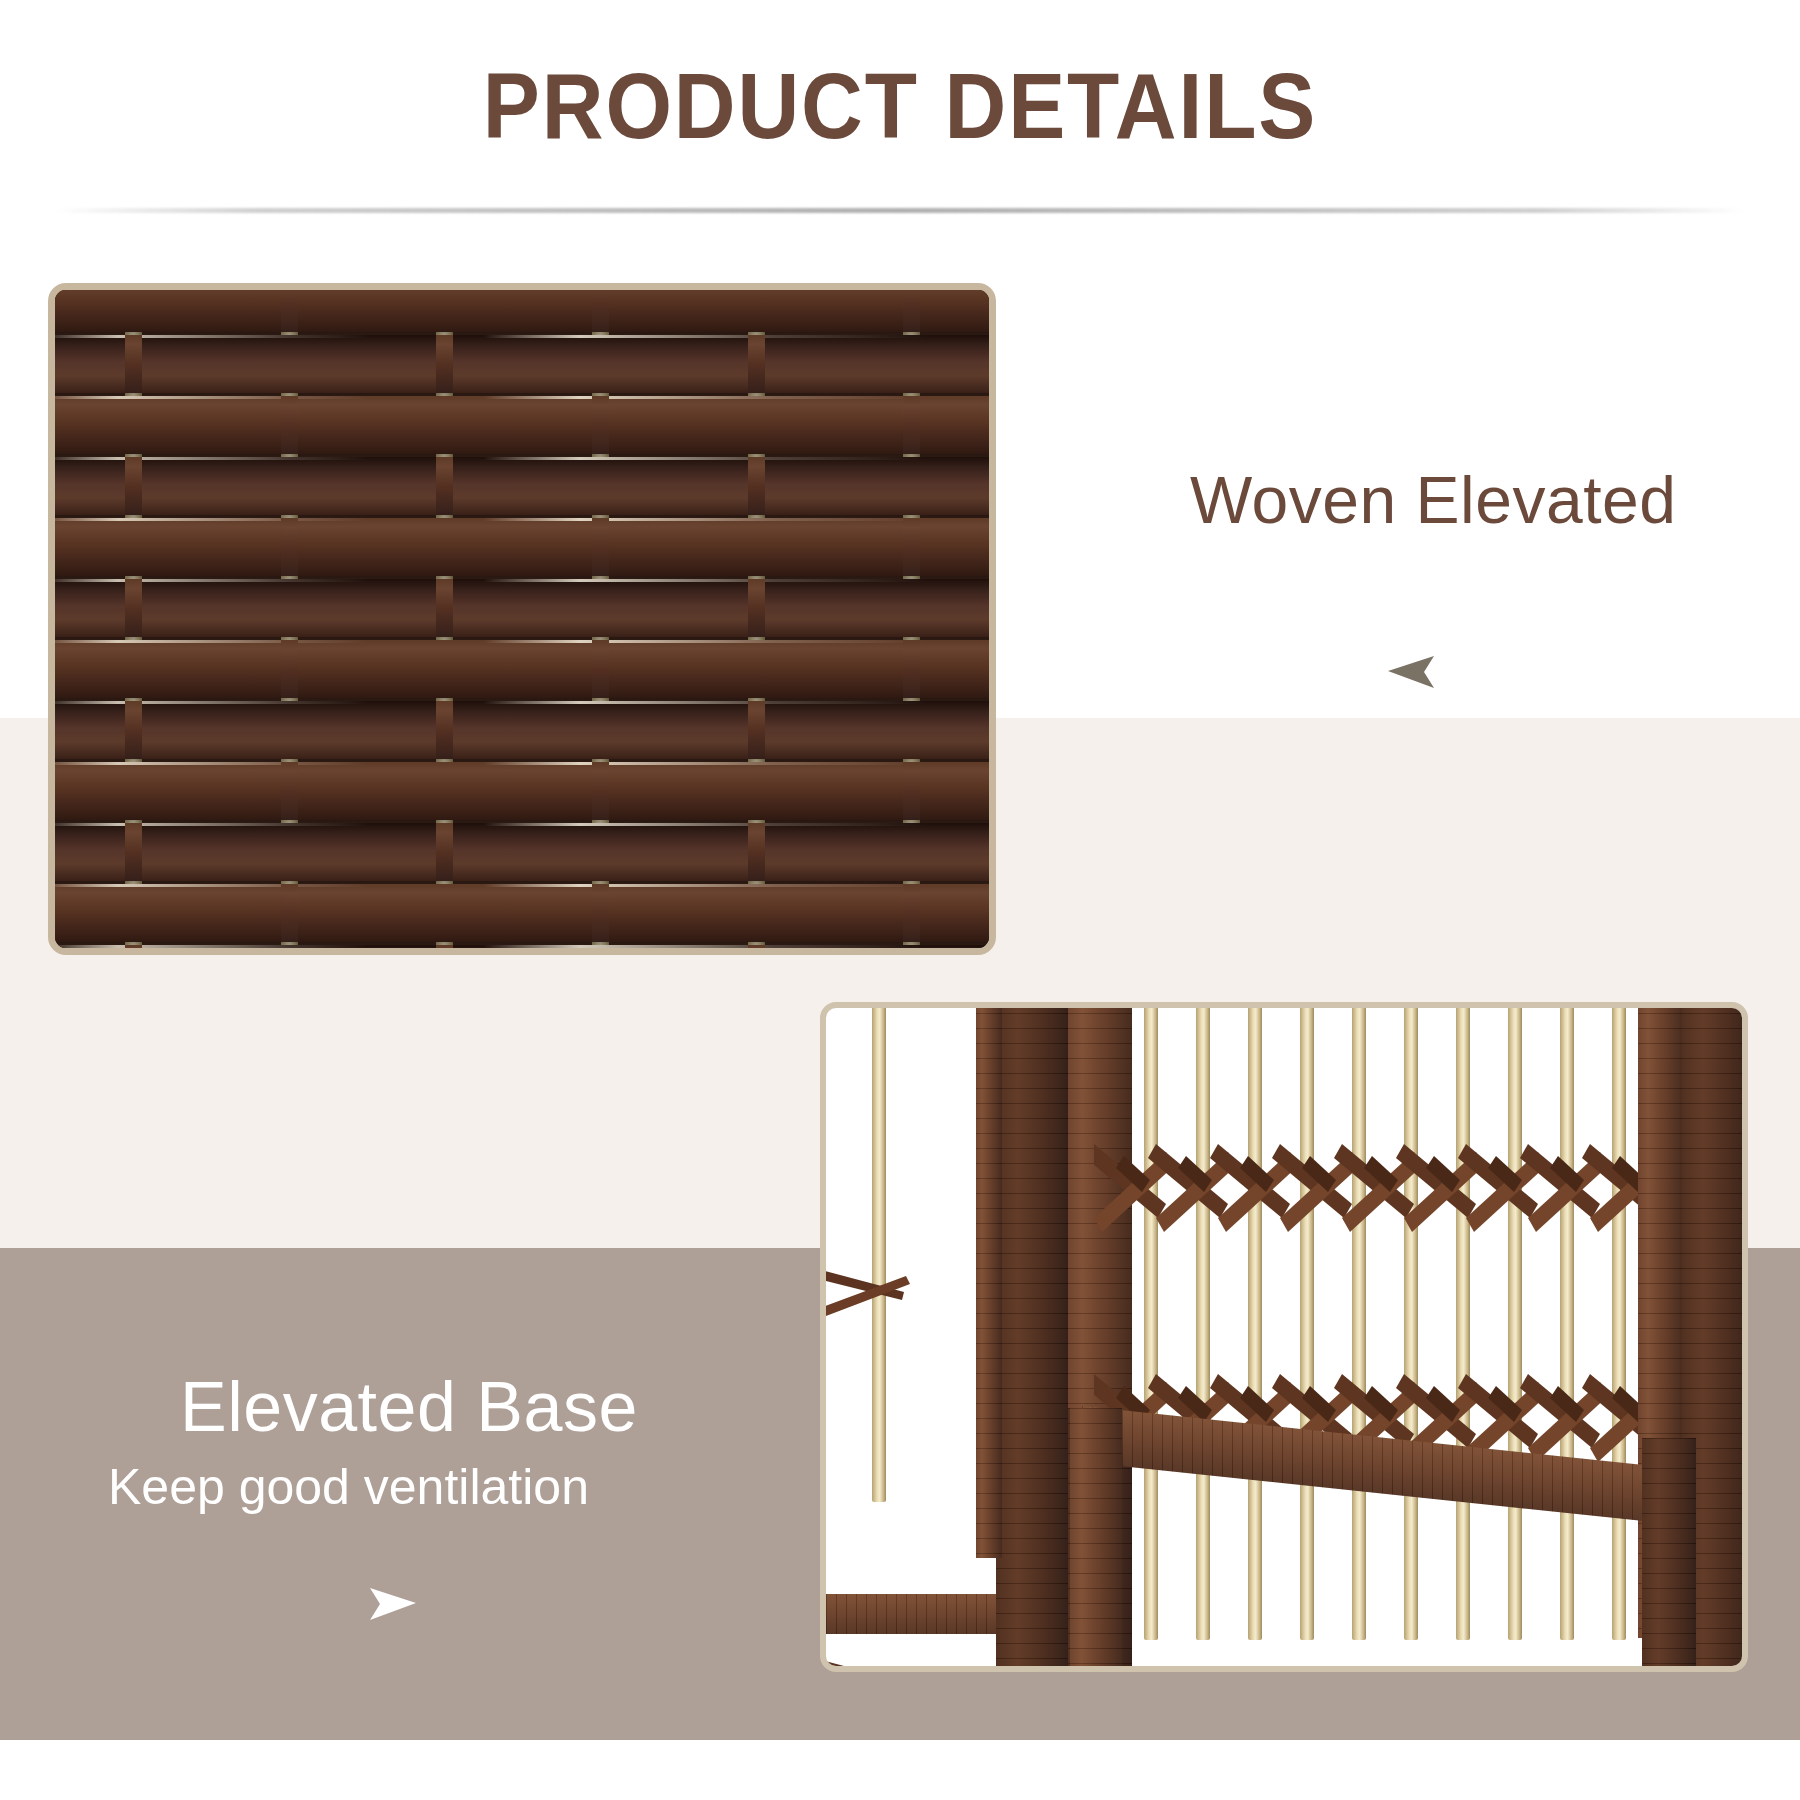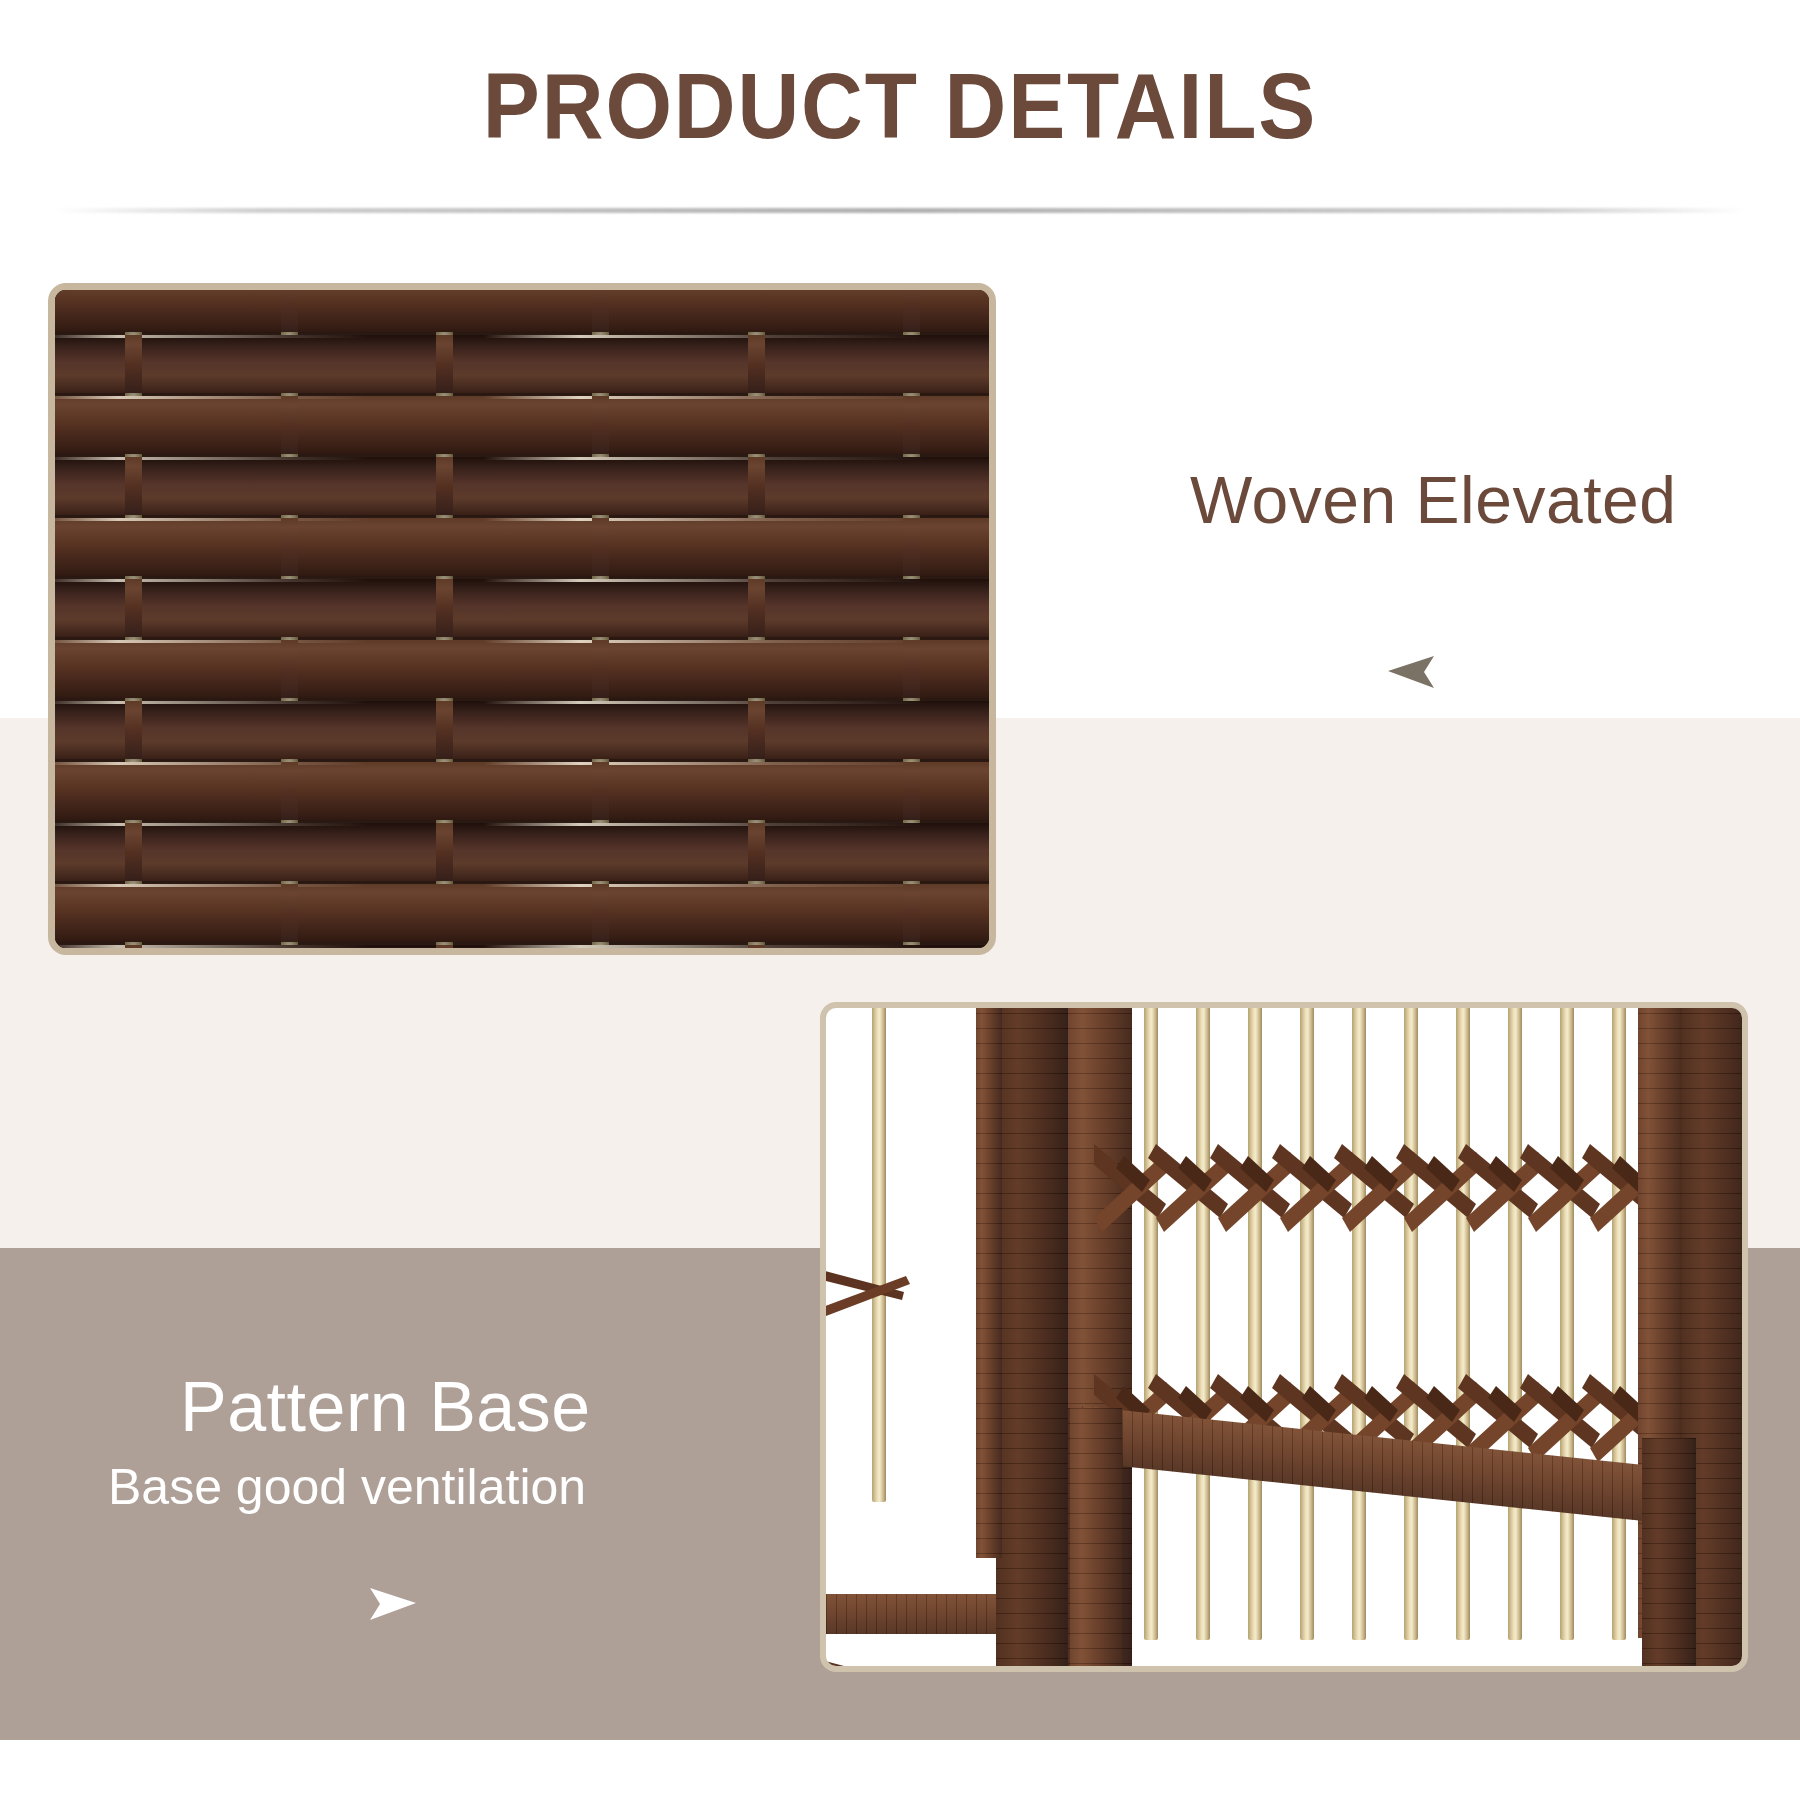--- a/index.html
+++ b/index.html
@@ -393,21 +393,21 @@
             <path d="M526 30 L552 54 L544 66 L518 42 Z" fill="#4a2817"></path>
           </svg></div>
         <div class="b-post" style="left: 812px; top: -10px; width: 46px; height: 640px;"></div>
         <div class="b-post dark" style="left: 856px; top: -10px; width: 70px; height: 720px;"></div>
         <div class="b-rail" style="left: 256px; top: 398px; width: 600px; height: 56px; transform: skewY(6deg); transform-origin: 0px 0px;"></div>
         <div class="b-post" style="left: 244px; top: 400px; width: 52px; height: 300px;"></div>
         <div class="b-post dark" style="left: 816px; top: 430px; width: 54px; height: 290px;"></div>
       </div>
   </div>
 
-  <div class="cap-base cap-base-title">Pattern Base</div>
-  <div class="cap-base-sub">Base good ventilation</div>
+  <div class="cap-base cap-base-title">Elevated Base</div>
+  <div class="cap-base-sub">Keep good ventilation</div>
   <div class="arrow-right">
     <svg width="52" height="36" viewBox="0 0 52 36">
       <path d="M2 2 L48 17 L2 34 L12 18 Z" fill="#ffffff"></path>
     </svg>
   </div>
 
 </div>
 
 </body></html>

